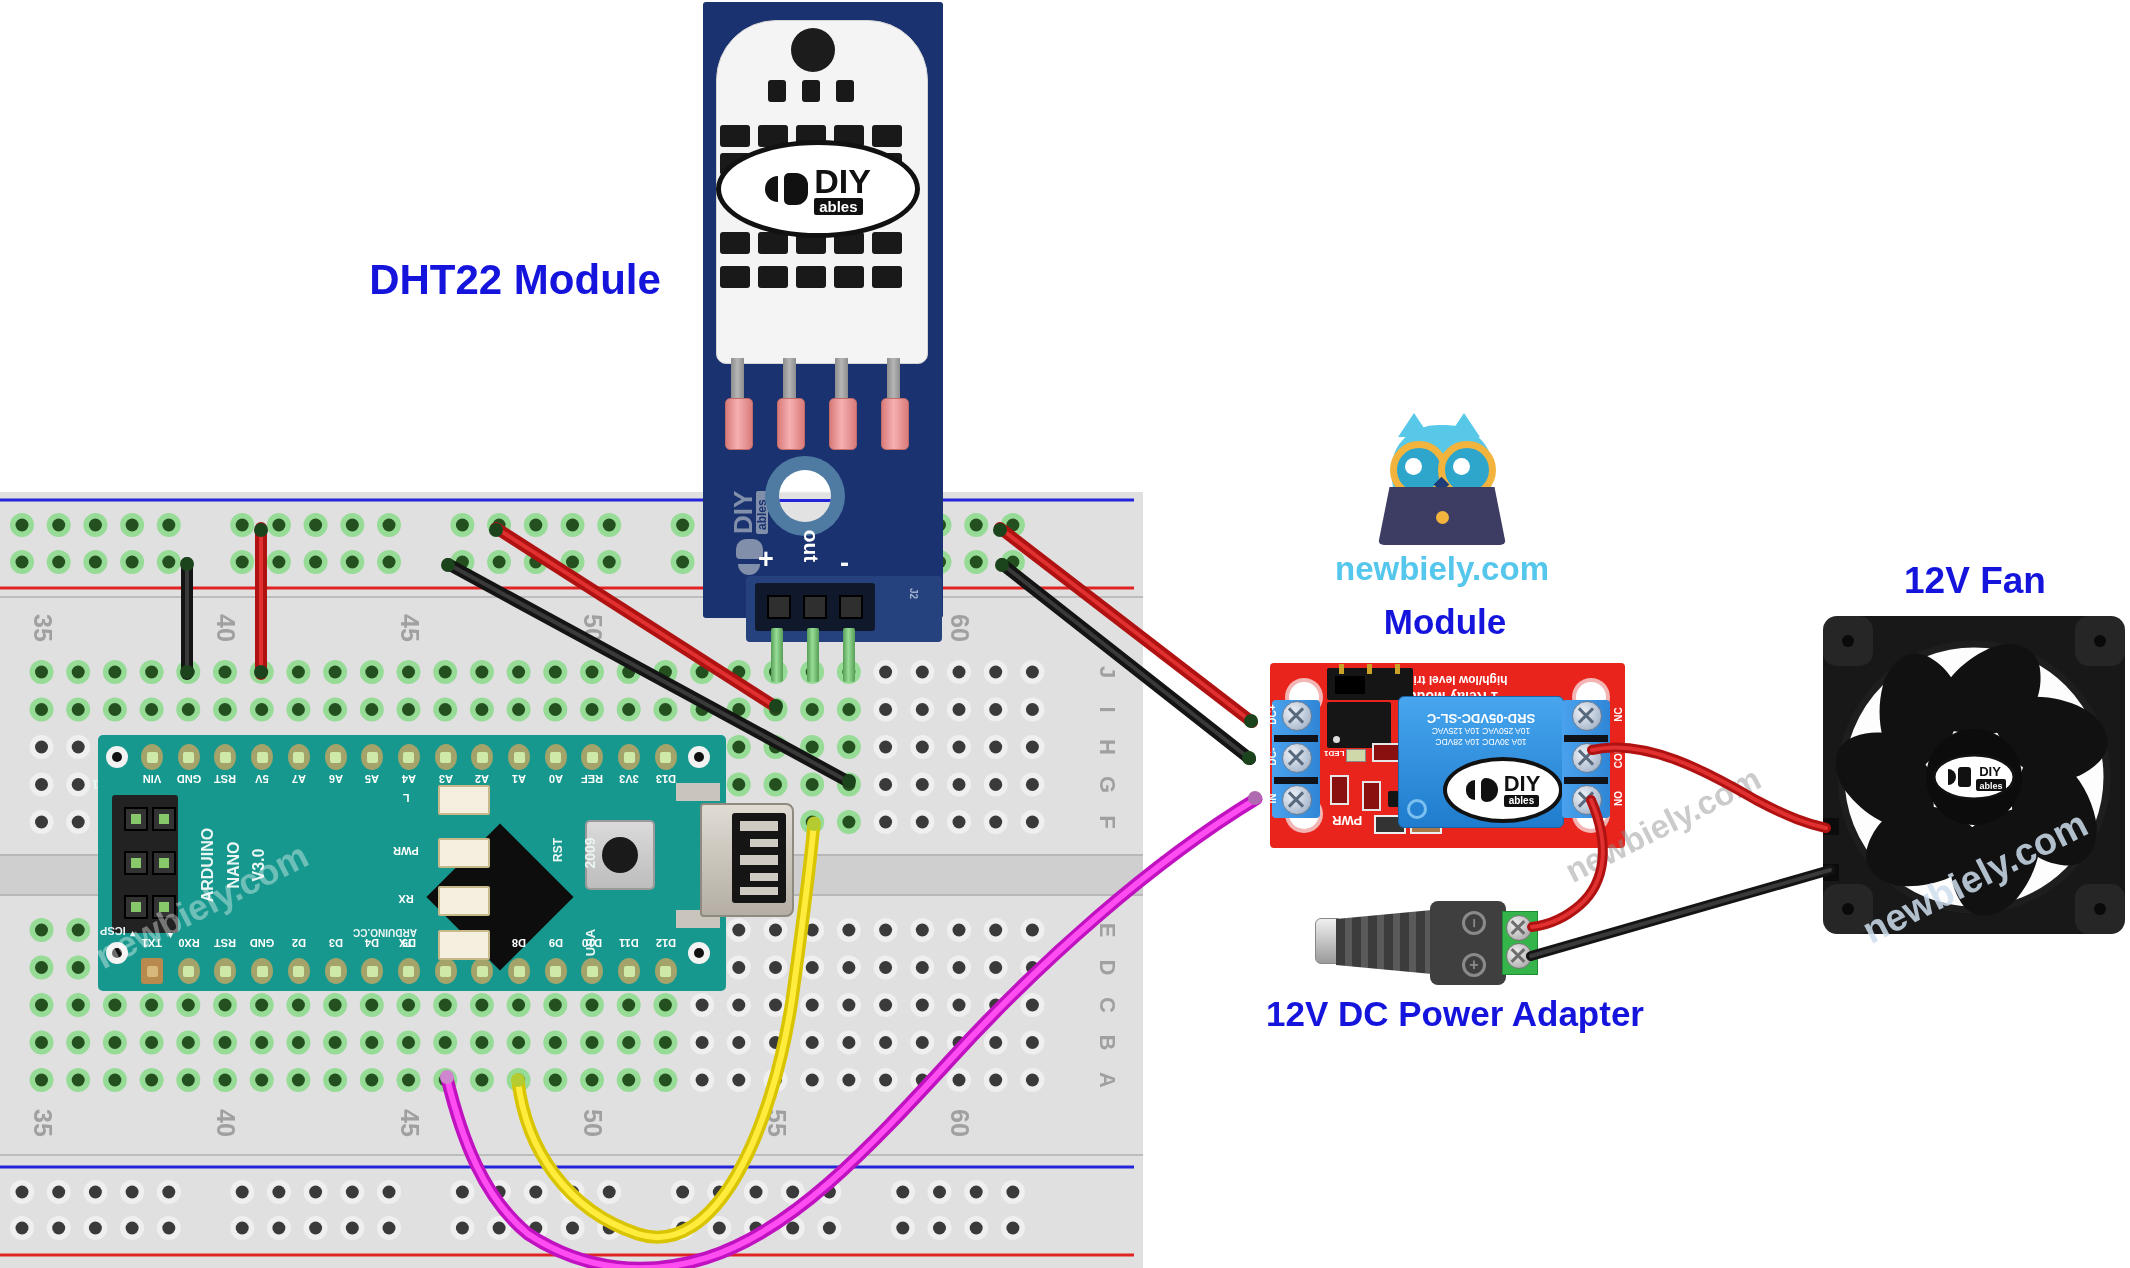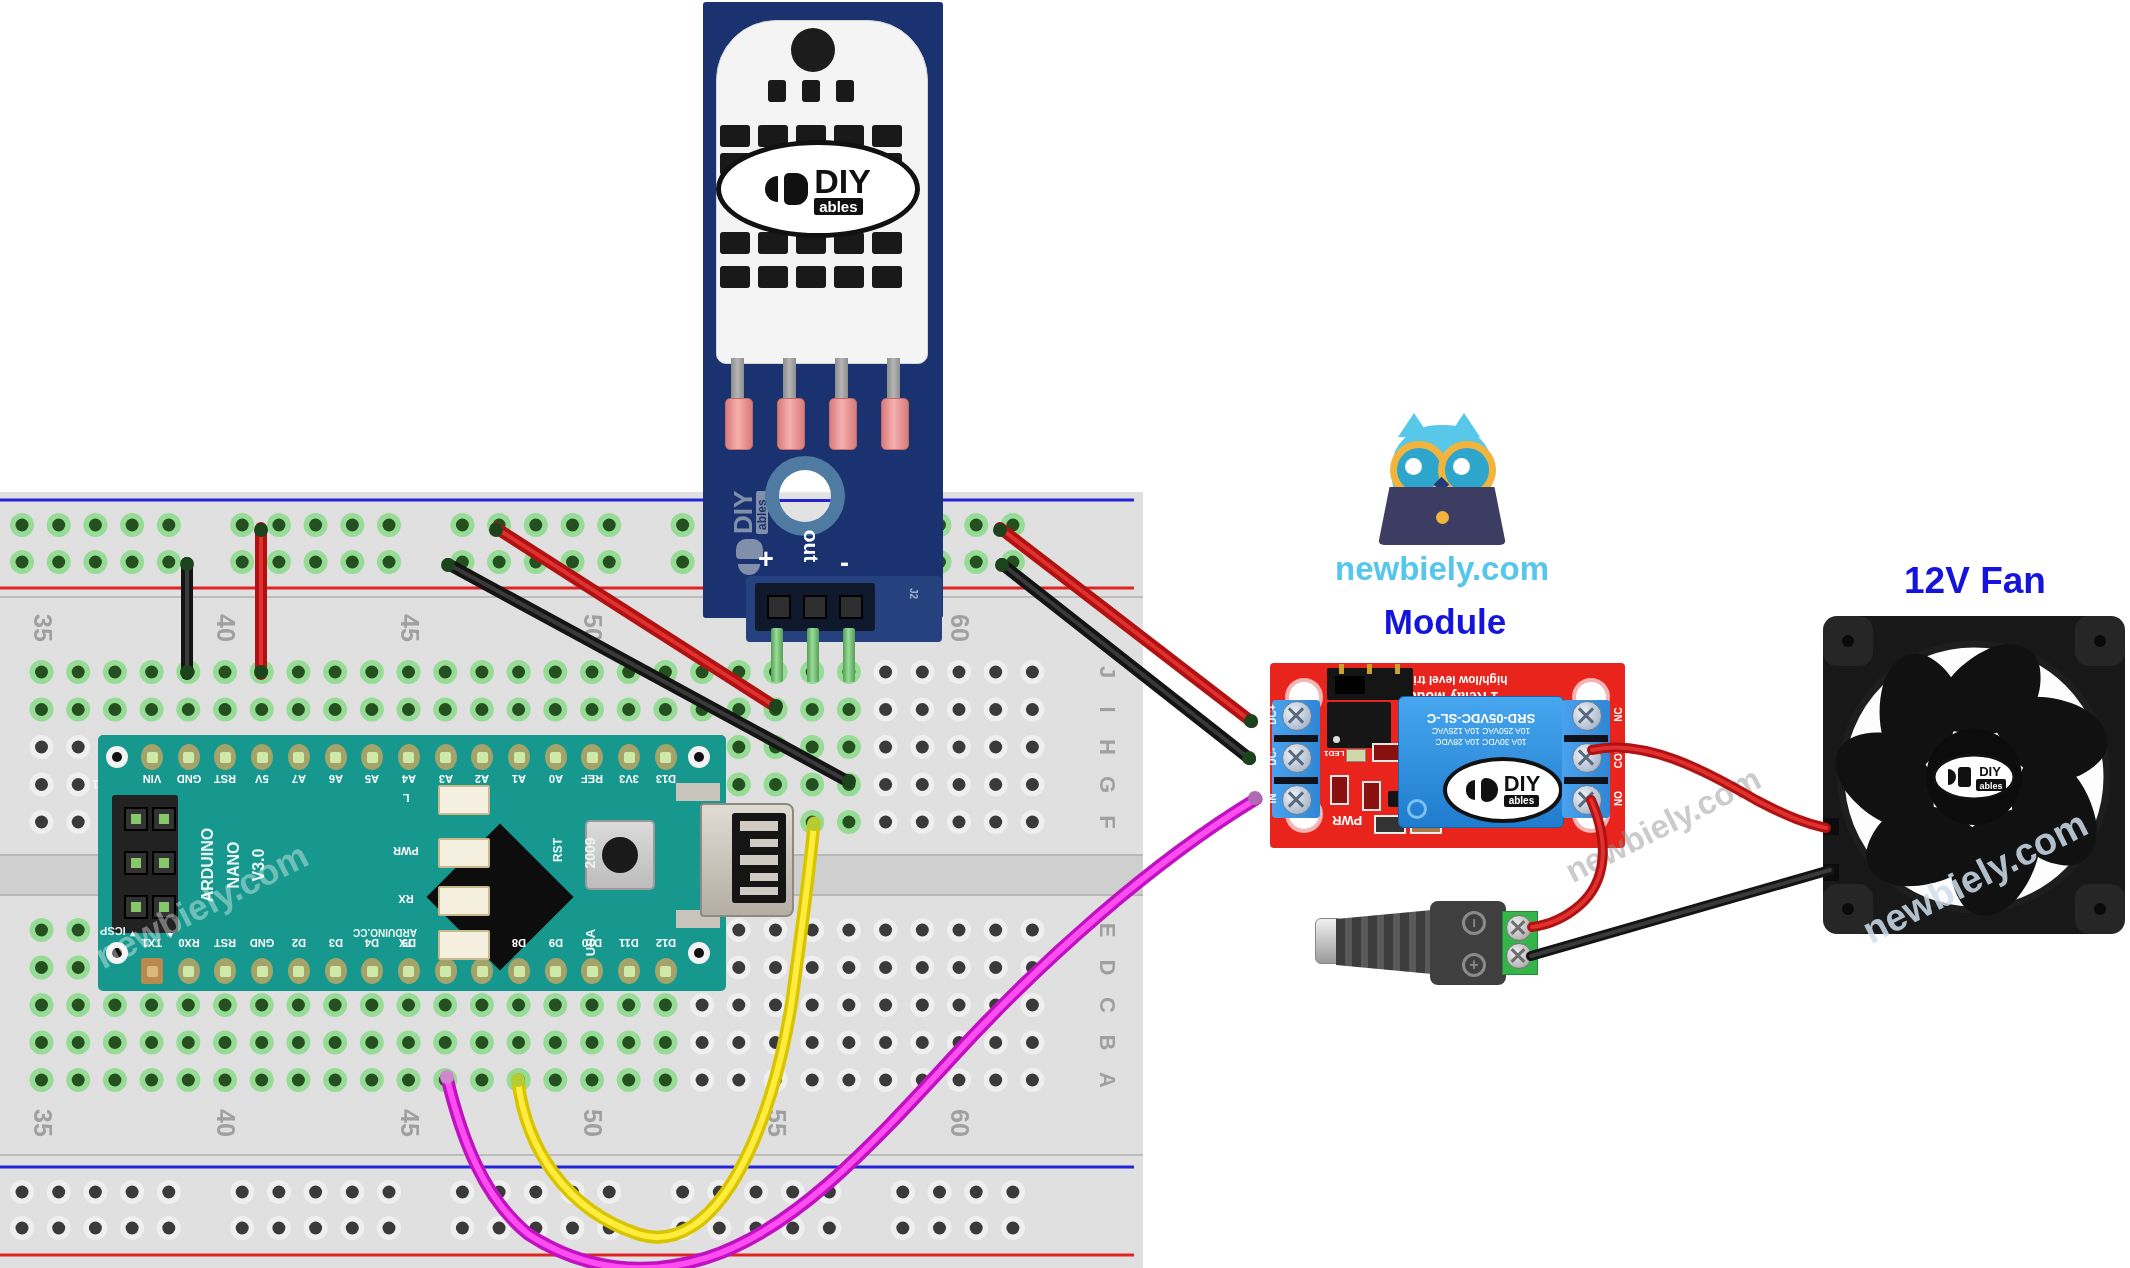--- a/index.html
+++ b/index.html
@@ -1275,22 +1275,24 @@
       </div>
     <div class="lens" style="left:68px;top:26px">
         <div class="pupil"></div>
       </div>
     <div id="beak"></div>
     <div id="laptop"></div>
     <div class="abs" style="left:66px;top:96px;width:13px;height:13px;border-radius:50%;background:#f2b43c"></div>
   </div>
   <div class="abs" id="sitename">newbiely.com</div>
 
+  <div class="lbl" style="left:330px;top:256px;width:370px;font-size:42px">DHT22 Module</div>
   <div class="lbl" style="left:1370px;top:602px;width:150px;font-size:35px">Module</div>
   <div class="lbl" style="left:1877px;top:560px;width:196px;font-size:37px">12V Fan</div>
+  <div class="lbl" style="left:1240px;top:994px;width:430px;font-size:35px">12V DC Power Adapter</div>
 
   <div class="wm" style="left:85px;top:885px;font-size:36px;color:rgba(255,255,255,.38);transform:rotate(-27deg)">newbiely.com</div>
   <div class="wm" style="left:1556px;top:806px;font-size:33px;color:rgba(140,140,140,.45);transform:rotate(-27deg)">newbiely.com</div>
   <div class="wm" style="left:1852px;top:856px;font-size:38px;color:rgba(205,222,236,.85);transform:rotate(-27deg)">newbiely.com</div>
 
 
   <svg id="wires" class="abs" style="left:0;top:0" width="2130" height="1268" viewBox="0 0 2130 1268">
       <path d="M187 563 L187 674" fill="none" stroke="#141414" stroke-width="12" stroke-linecap="round"></path>
       <path d="M187 563 L187 674" fill="none" stroke="#3a3a3a" stroke-width="4" stroke-linecap="round"></path>
       <path d="M261 528 L261 674" fill="none" stroke="#b01212" stroke-width="12" stroke-linecap="round"></path>

